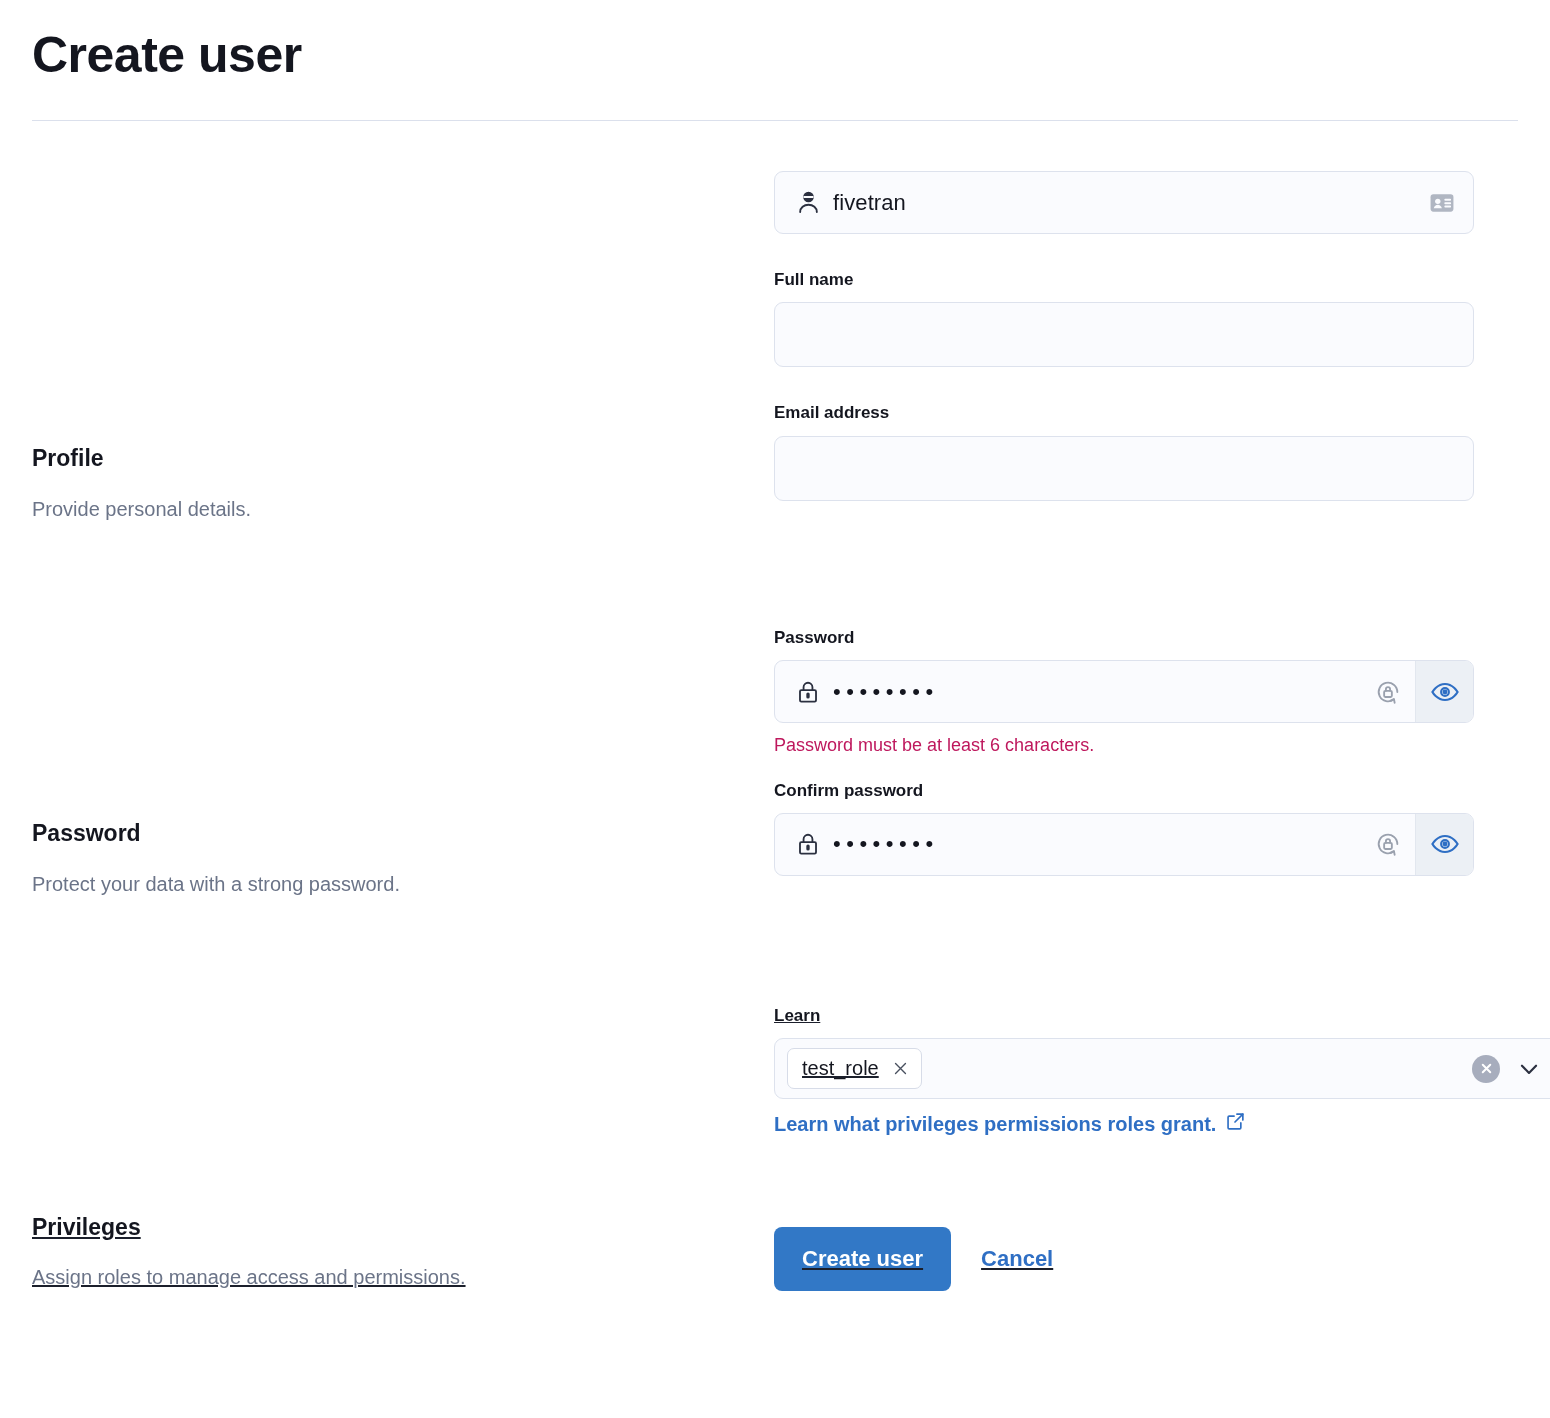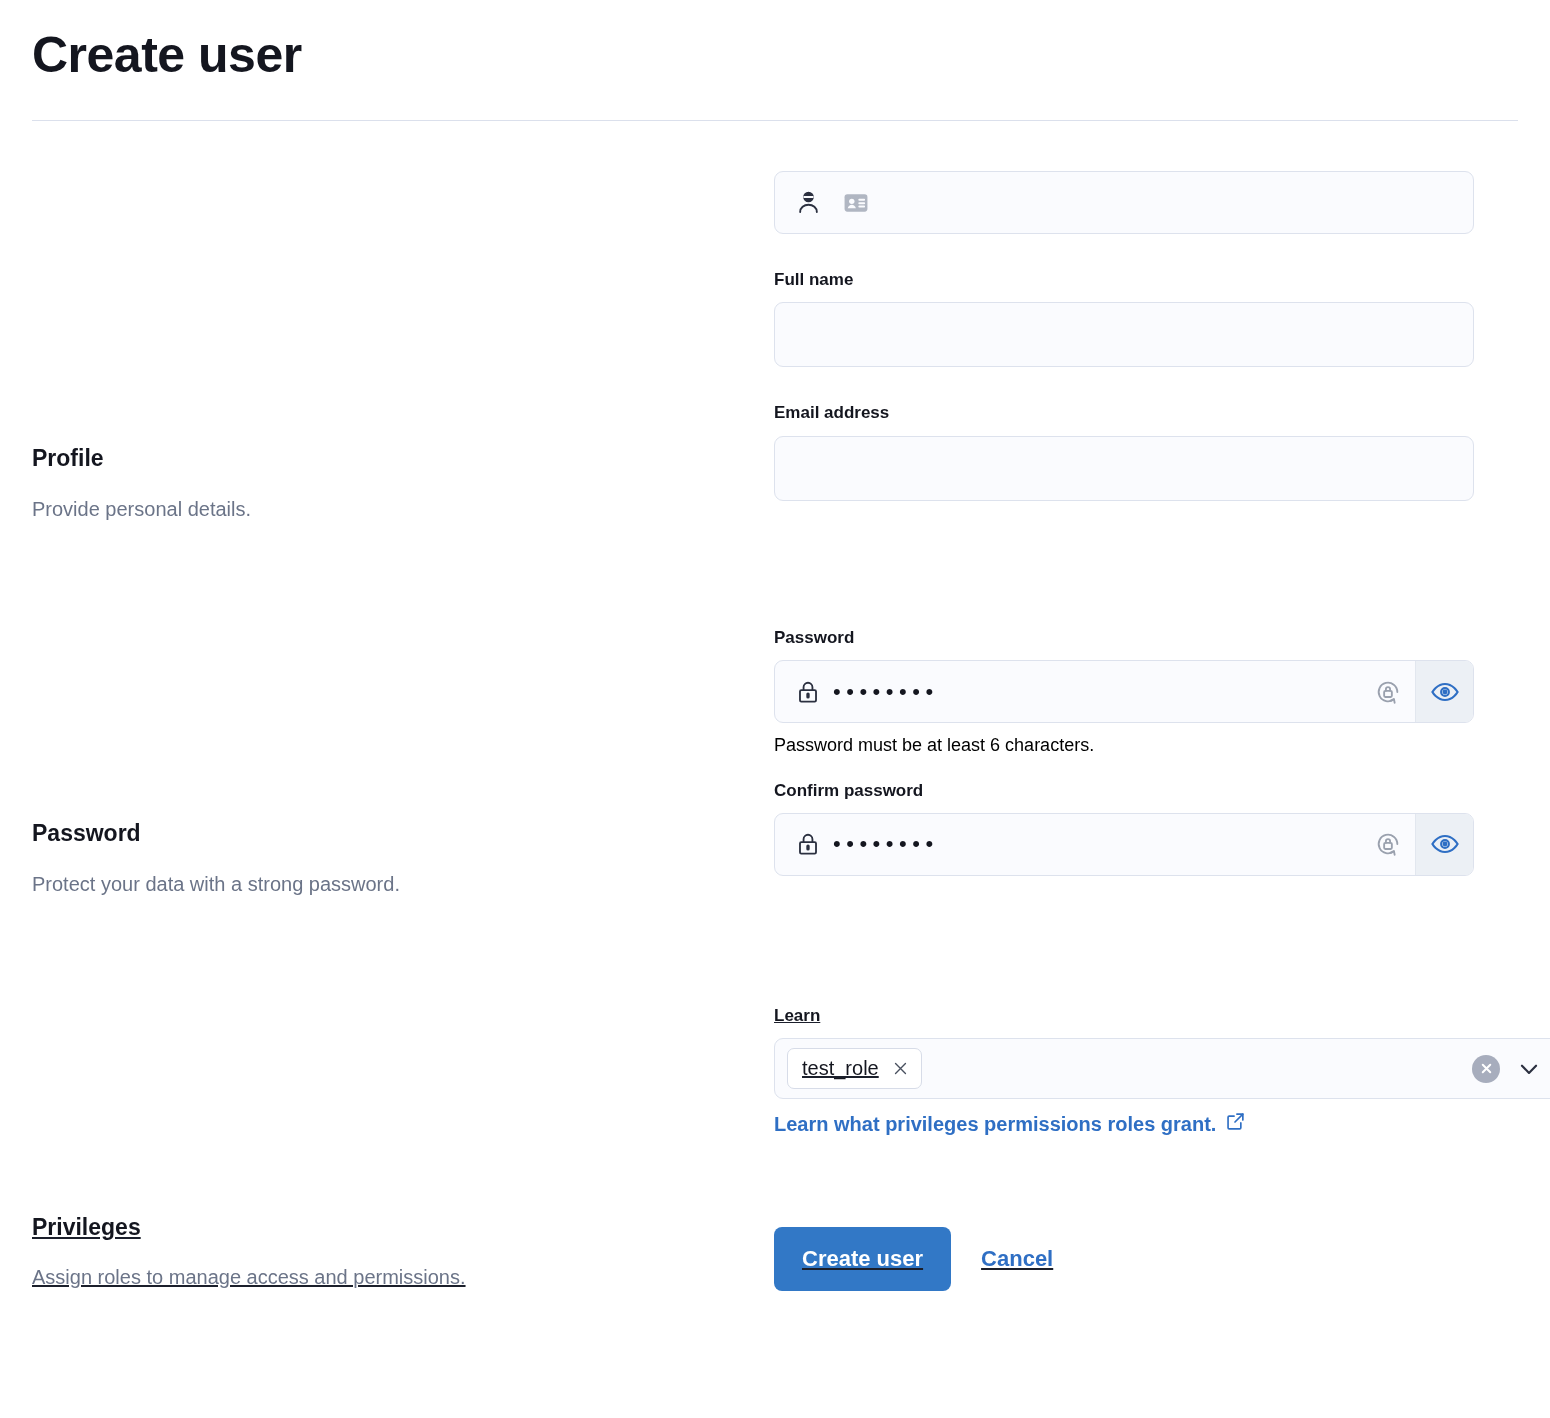--- a/index.html
+++ b/index.html
@@ -82,21 +82,21 @@
   .field-label {
     display: block;
     font-size: 17px;
     font-weight: 700;
     color: #14161f;
     margin-bottom: 12px;
     line-height: 1.2;
   }
   .field-help {
     font-size: 18px;
-    color: #000000;
+    color: #be185d;
     margin-top: 11px;
     line-height: 1.3;
   }
 
   .input-shell {
     position: relative;
     display: flex;
     align-items: stretch;
     width: 700px;
     height: 63px;
@@ -292,20 +292,21 @@
         <div class="field">
           <div class="input-shell">
             <span class="input-icon-left">
               <svg width="27" height="27" viewBox="0 0 24 24" fill="none" stroke="#2b3040" stroke-width="1.7" stroke-linecap="round" stroke-linejoin="round">
                 <path d="M12 3.2a3.9 3.9 0 1 0 0 7.8 3.9 3.9 0 0 0 0-7.8z" fill="#2b3040" stroke="none"></path>
                 <path d="M12 3.2a3.9 3.9 0 1 0 0 7.8 3.9 3.9 0 0 0 0-7.8z"></path>
                 <path d="M8.3 7.1h7.4" stroke="#fafbfe" stroke-width="1.9"></path>
                 <path d="M4.6 20.4c0-3.6 3.3-6.4 7.4-6.4s7.4 2.8 7.4 6.4"></path>
               </svg>
             </span>
+            <span class="input-text">fivetran</span>
             <span class="input-icon-right">
               <svg width="28" height="28" viewBox="0 0 24 24" fill="none">
                 <rect x="2.2" y="4.6" width="19.6" height="14.8" rx="2.4" fill="#b0b6c2"></rect>
                 <circle cx="8.4" cy="10.6" r="2.3" fill="#fafbfe"></circle>
                 <path d="M4.9 16.6c0.5-1.9 1.9-3 3.5-3s3 1.1 3.5 3z" fill="#fafbfe"></path>
                 <rect x="14" y="8.4" width="5.8" height="1.7" rx="0.8" fill="#fafbfe"></rect>
                 <rect x="14" y="11.3" width="5.8" height="1.7" rx="0.8" fill="#fafbfe"></rect>
                 <rect x="14" y="14.2" width="5.8" height="1.7" rx="0.8" fill="#fafbfe"></rect>
               </svg>
             </span>

